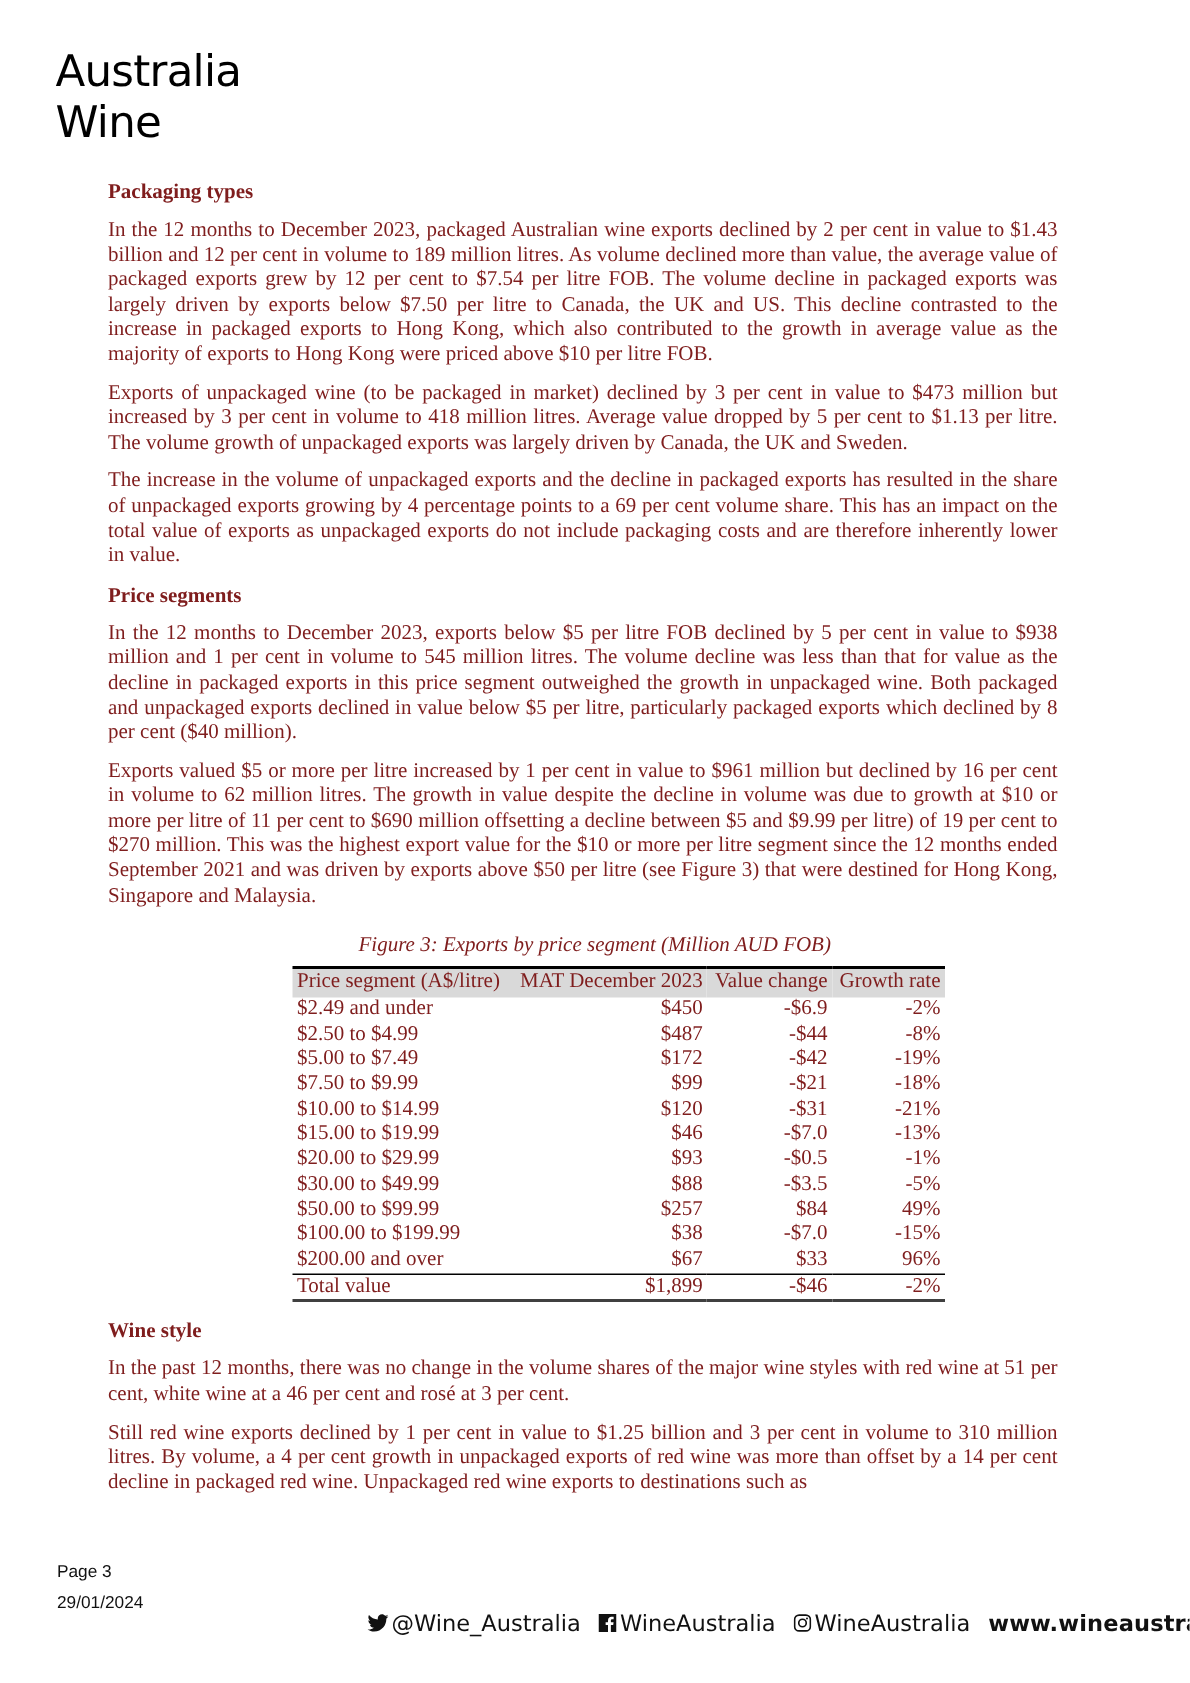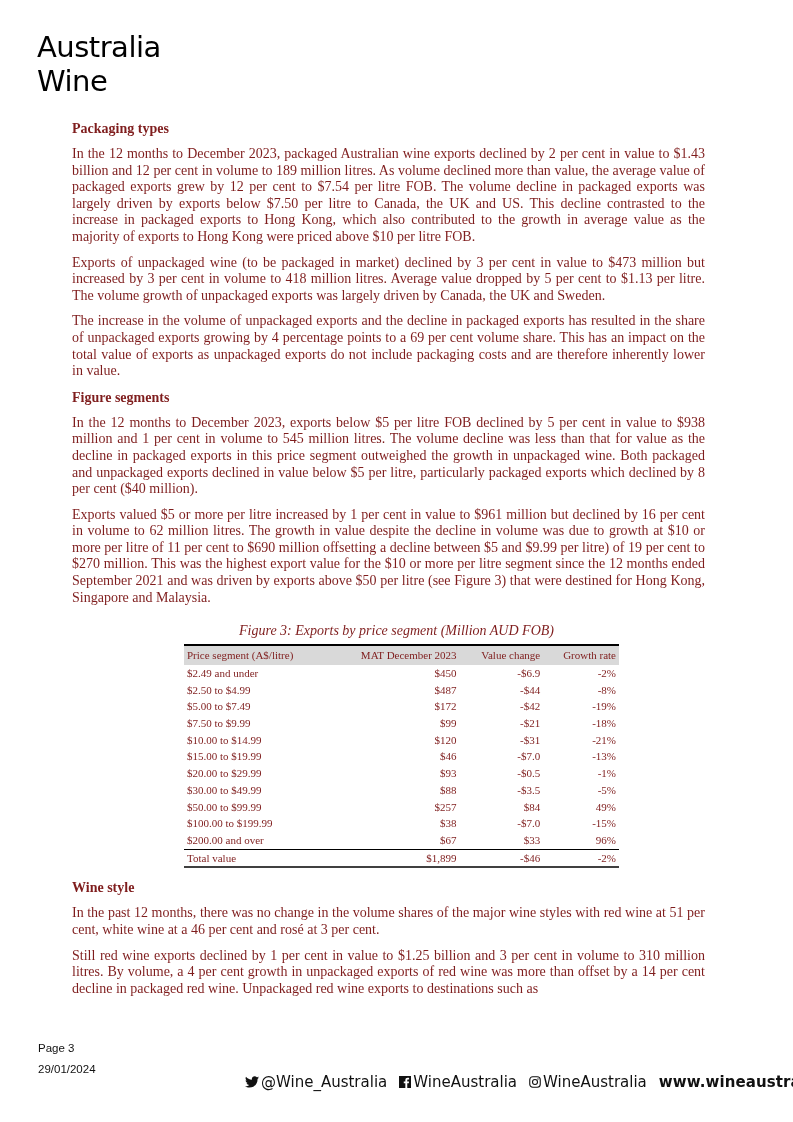--- a/index.html
+++ b/index.html
@@ -3,21 +3,21 @@
   <meta charset="utf-8">
   <style>
     html, body { margin: 0; padding: 0; background: #ffffff; }
     body { width: 793px; height: 1122px; position: relative; overflow: hidden; color: #111111; }
     .logo { position: absolute; left: 37px; top: 30px; font-family: "DejaVu Sans", sans-serif; font-size: 29px; line-height: 34px; color: #000000; letter-spacing: -0.5px; }
     .logo div { white-space: nowrap; }
     .content { position: absolute; left: 72px; top: 120px; width: 649px; font-family: Liberation Serif, serif; font-size: 14px; line-height: 16.6px; color: #7f1d1d; }
     h3 { font-size: 14px; font-weight: bold; margin: 0 0 8px 0; line-height: 18px; }
     p { margin: 0 16px 9px 0; text-align: justify; }
     .figcap { text-align: center; font-style: italic; font-size: 14px; margin: 16px 0 4px 0; line-height: 18px; }
-    table.fig { border-collapse: collapse; margin: 0 auto 11px auto; font-size: 11px; line-height: 16.7px; width: 435px; position: relative; left: 5px; }
+    table.fig { border-collapse: collapse; margin: 0 auto 11px auto; font-size: 14px; line-height: 16.7px; width: 435px; position: relative; left: 16px; }
     table.fig thead tr { border-top: 2px solid #000000; }
     table.fig th { background: #d9d9d9; font-weight: normal; padding: 1px 3px; white-space: nowrap; }
     table.fig td { padding: 0 3px; white-space: nowrap; }
     table.fig td.num, table.fig th.num { text-align: right; }
     table.fig td.lbl { text-align: left; }
     table.fig tr.total { border-top: 1.5px solid #000000; border-bottom: 2px solid #404040; }
     .footer-left { position: absolute; left: 38px; top: 1042px; font-family: "Liberation Sans", sans-serif; font-size: 11.5px; color: #111111; }
     .footer-left div { margin-bottom: 9px; }
     .footer-social { position: absolute; left: 245px; top: 1073px; font-family: "DejaVu Sans", sans-serif; font-size: 15px; color: #111111; display: flex; align-items: center; white-space: nowrap; }
     .social-item { display: flex; align-items: center; margin-right: 12px; }
@@ -31,21 +31,21 @@
   <div>Australia</div>
   <div>Wine</div>
 </div>
 
 <div class="content">
   <h3>Packaging types</h3>
   <p>In the 12 months to December 2023, packaged Australian wine exports declined by 2 per cent in value to $1.43 billion and 12 per cent in volume to 189 million litres. As volume declined more than value, the average value of packaged exports grew by 12 per cent to $7.54 per litre FOB. The volume decline in packaged exports was largely driven by exports below $7.50 per litre to Canada, the UK and US. This decline contrasted to the increase in packaged exports to Hong Kong, which also contributed to the growth in average value as the majority of exports to Hong Kong were priced above $10 per litre FOB.</p>
   <p>Exports of unpackaged wine (to be packaged in market) declined by 3 per cent in value to $473 million but increased by 3 per cent in volume to 418 million litres. Average value dropped by 5 per cent to $1.13 per litre. The volume growth of unpackaged exports was largely driven by Canada, the UK and Sweden.</p>
   <p>The increase in the volume of unpackaged exports and the decline in packaged exports has resulted in the share of unpackaged exports growing by 4 percentage points to a 69 per cent volume share. This has an impact on the total value of exports as unpackaged exports do not include packaging costs and are therefore inherently lower in value.</p>
 
-  <h3>Figure segments</h3>
+  <h3>Price segments</h3>
   <p>In the 12 months to December 2023, exports below $5 per litre FOB declined by 5 per cent in value to $938 million and 1 per cent in volume to 545 million litres. The volume decline was less than that for value as the decline in packaged exports in this price segment outweighed the growth in unpackaged wine. Both packaged and unpackaged exports declined in value below $5 per litre, particularly packaged exports which declined by 8 per cent ($40 million).</p>
   <p>Exports valued $5 or more per litre increased by 1 per cent in value to $961 million but declined by 16 per cent in volume to 62 million litres. The growth in value despite the decline in volume was due to growth at $10 or more per litre of 11 per cent to $690 million offsetting a decline between $5 and $9.99 per litre) of 19 per cent to $270 million. This was the highest export value for the $10 or more per litre segment since the 12 months ended September 2021 and was driven by exports above $50 per litre (see Figure 3) that were destined for Hong Kong, Singapore and Malaysia.</p>
 
   <div class="figcap">Figure 3: Exports by price segment (Million AUD FOB)</div>
   <table class="fig">
     <thead>
       <tr>
         <th class="lbl" style="text-align:left">Price segment (A$/litre)</th>
         <th class="num">MAT December 2023</th>
         <th class="num">Value change</th>

